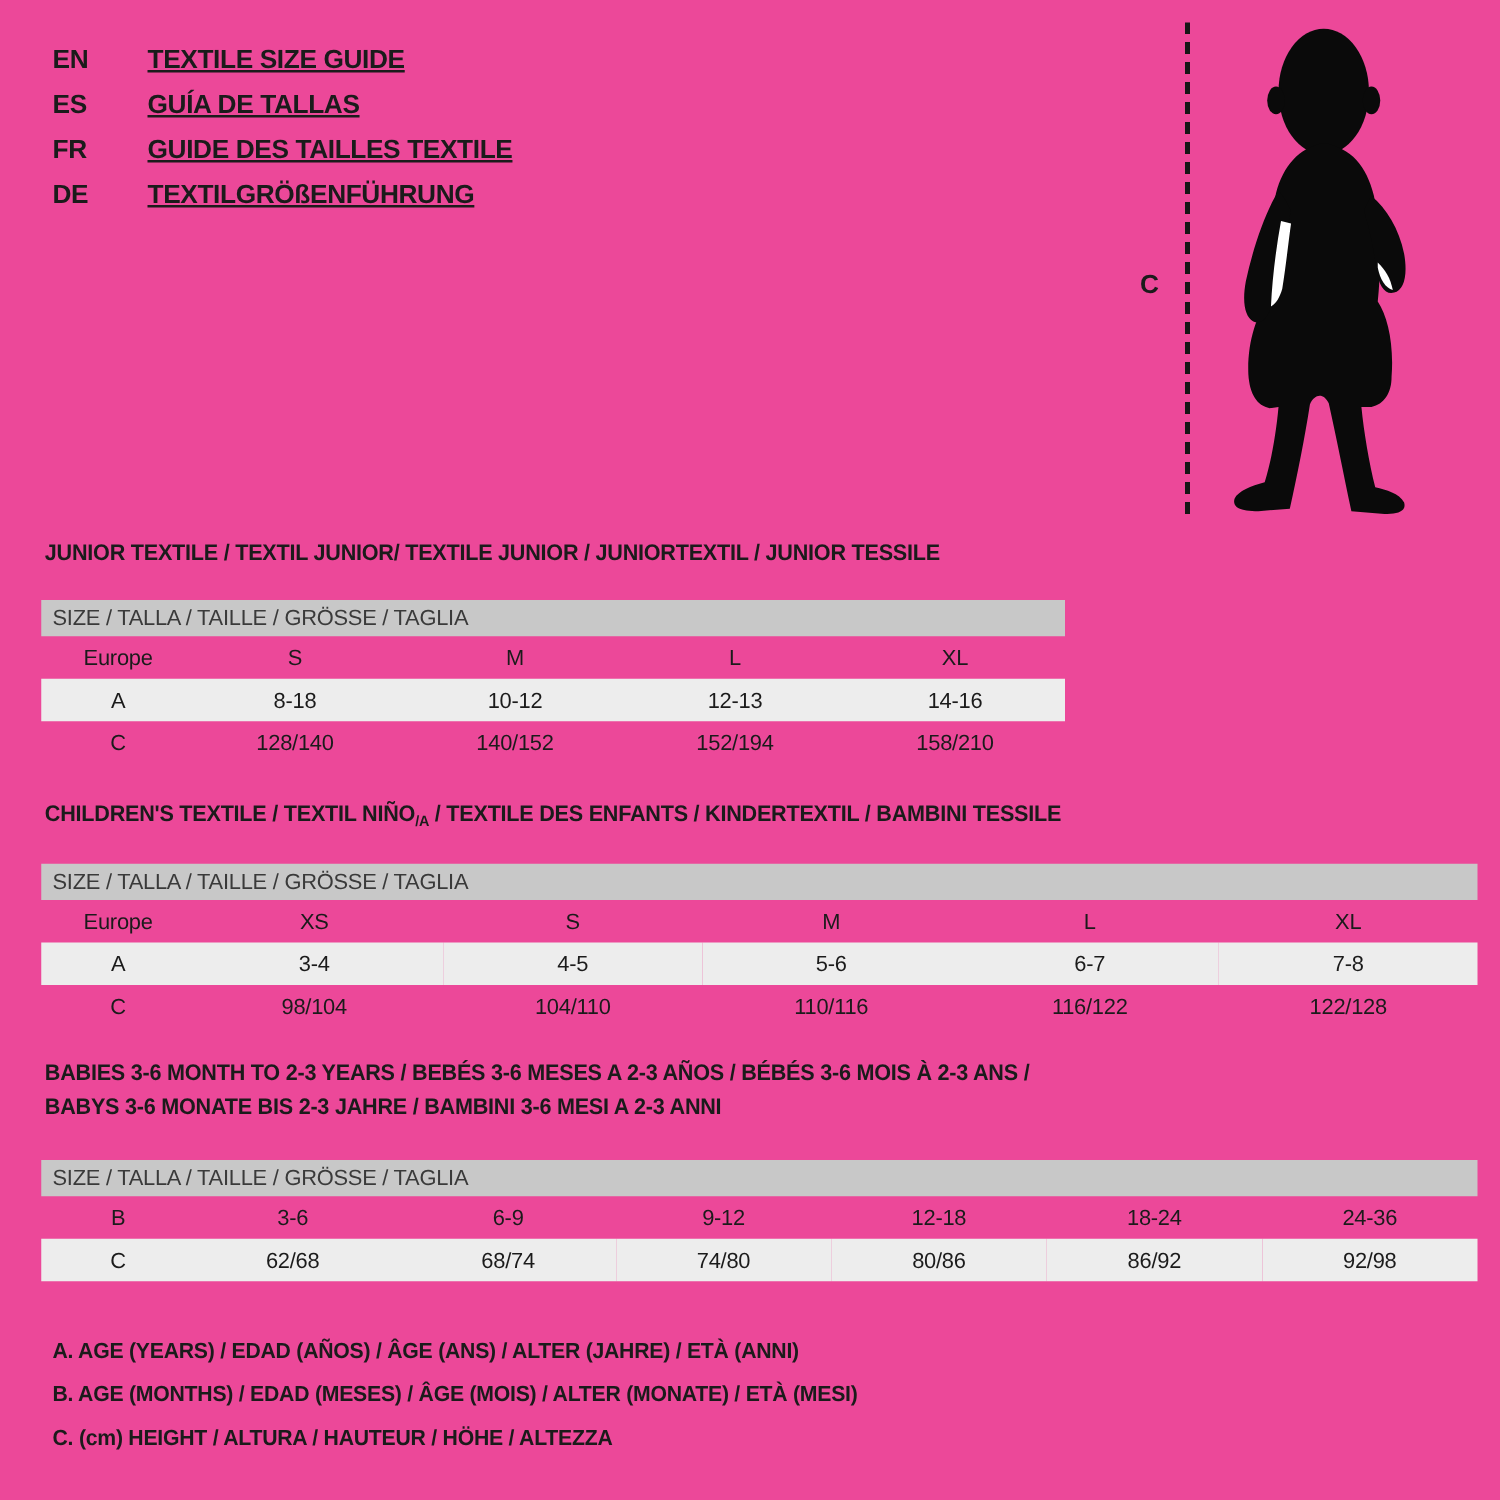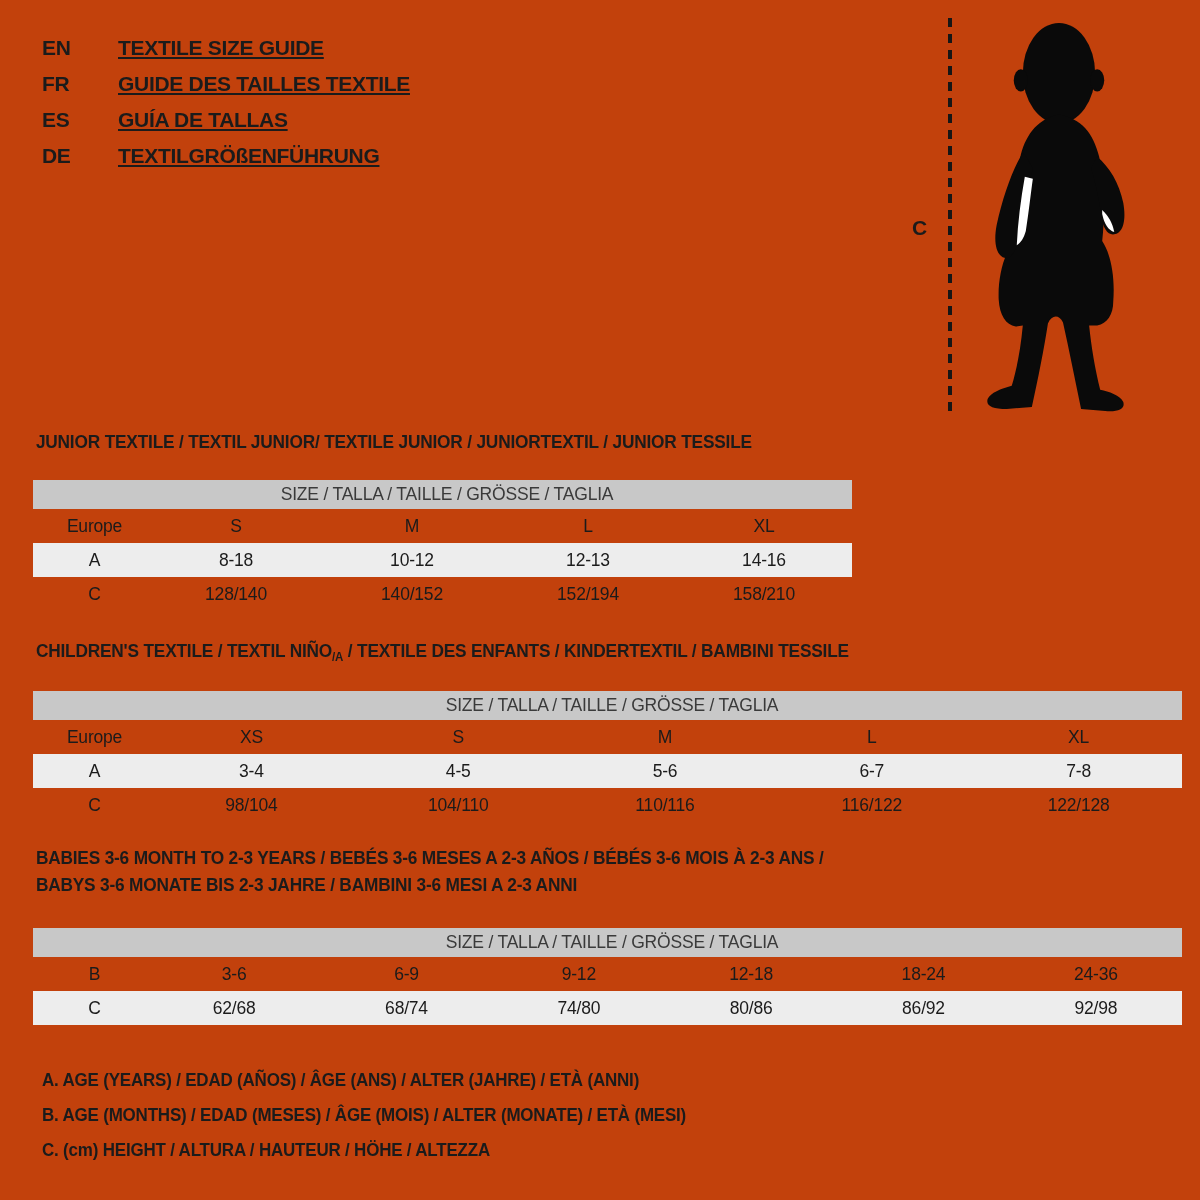--- a/index.html
+++ b/index.html
@@ -1,21 +1,21 @@
 <!DOCTYPE html>
 <html><head>
 <meta charset="utf-8">
 <style>
   * { margin: 0; padding: 0; box-sizing: border-box; }
   html, body { background: #ffffff; }
   .canvas {
     position: relative;
     width: 1200px;
     height: 1200px;
-    background: #c2410c;
+    background: #ec4899;
     font-family: "Liberation Sans", sans-serif;
     color: #1b1b1b;
     overflow: hidden;
   }
 
   
   .langs { position: absolute; left: 42px; top: 30px; }
   .lang-row { display: flex; height: 36px; align-items: center; }
   .lang-code { width: 76px; font-weight: 700; font-size: 21px; letter-spacing: -0.3px; }
   .lang-title { font-weight: 700; font-size: 21px; letter-spacing: -0.3px; text-decoration: underline; }
@@ -51,21 +51,21 @@
     padding-left: 3px; line-height: 27px; }
 
   
   table.size-table { border-collapse: collapse; table-layout: fixed; width: 100%; }
   table.size-table td {
     height: 34px; font-size: 17.5px; text-align: center;
     padding: 0; vertical-align: middle; letter-spacing: -0.2px;
   }
   table.size-table td.lbl { text-align: center; padding-left: 8px; }
   table.size-table tr.hdr td {
-    background: #c8c8c8; color: #3a3a3a; text-align: center;
+    background: #c8c8c8; color: #3a3a3a; text-align: left;
     padding-left: 9px; height: 29px; font-size: 17.5px; font-weight: 400;
   }
   table.size-table tr.alt { background: #ededed; }
 
   
   .legend { position: absolute; left: 42px; top: 1063px; }
   .legend-line {
     font-size: 17.5px; font-weight: 700; letter-spacing: -0.2px;
     line-height: 35px; white-space: nowrap;
     transform: scaleX(0.97); transform-origin: left center;
@@ -75,26 +75,26 @@
 <body>
 
 <div class="canvas">
 
   <div class="langs">
     <div class="lang-row">
       <span class="lang-code">EN</span>
       <span class="lang-title">TEXTILE SIZE GUIDE</span>
     </div>
     <div class="lang-row">
+      <span class="lang-code">ES</span>
+      <span class="lang-title">GUÍA DE TALLAS</span>
+    </div>
+    <div class="lang-row">
       <span class="lang-code">FR</span>
       <span class="lang-title">GUIDE DES TAILLES TEXTILE</span>
-    </div>
-    <div class="lang-row">
-      <span class="lang-code">ES</span>
-      <span class="lang-title">GUÍA DE TALLAS</span>
     </div>
     <div class="lang-row">
       <span class="lang-code">DE</span>
       <span class="lang-title">TEXTILGRÖßENFÜHRUNG</span>
     </div>
   </div>
 
   <div class="figure">
     <span class="figure-label">C</span>
     <div class="dash-line"></div>

